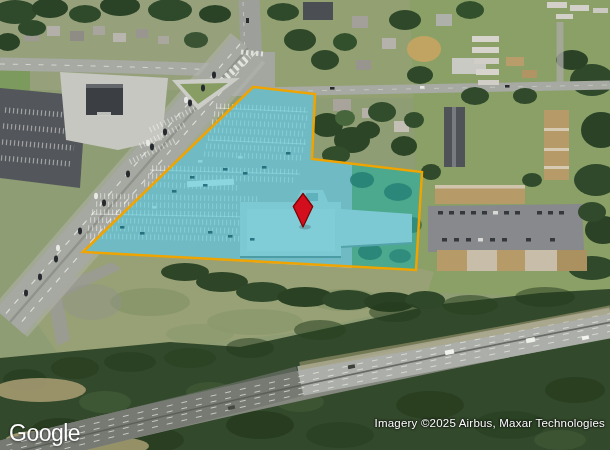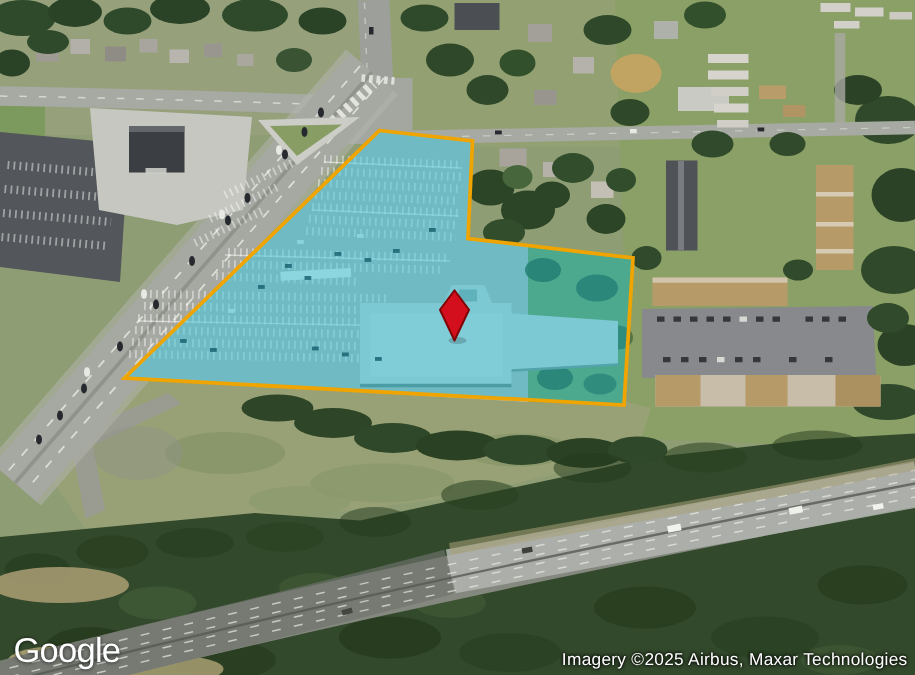--- a/index.html
+++ b/index.html
@@ -8,21 +8,21 @@
     font-family:"Liberation Sans",sans-serif;background:#8f9d74;
   }
   .map-frame svg{position:absolute;left:0;top:0;display:block;}
   .google-logo{
     position:absolute;left:9px;bottom:3px;color:#ffffff;
     font-size:23px;font-weight:500;letter-spacing:-0.5px;
     text-shadow:0 1px 3px rgba(0,0,0,.45),0 0 2px rgba(0,0,0,.35);
     user-select:none;cursor:pointer;
   }
   .imagery-attr{
-    position:absolute;right:5px;bottom:4px;color:#ffffff;
+    position:absolute;right:5px;bottom:21px;color:#ffffff;
     font-size:11.5px;letter-spacing:0.2px;
     text-shadow:0 0 2px #000,0 0 3px #000;
     user-select:none;
     padding-left:40px;
   }
   .stall{stroke:#ffffff;stroke-width:5.5;stroke-dasharray:1.2 2.8;opacity:.45;fill:none;}
   .stallThin{stroke:#ffffff;stroke-width:.9;opacity:.5;fill:none;}
 </style>
 </head>
 <body>

